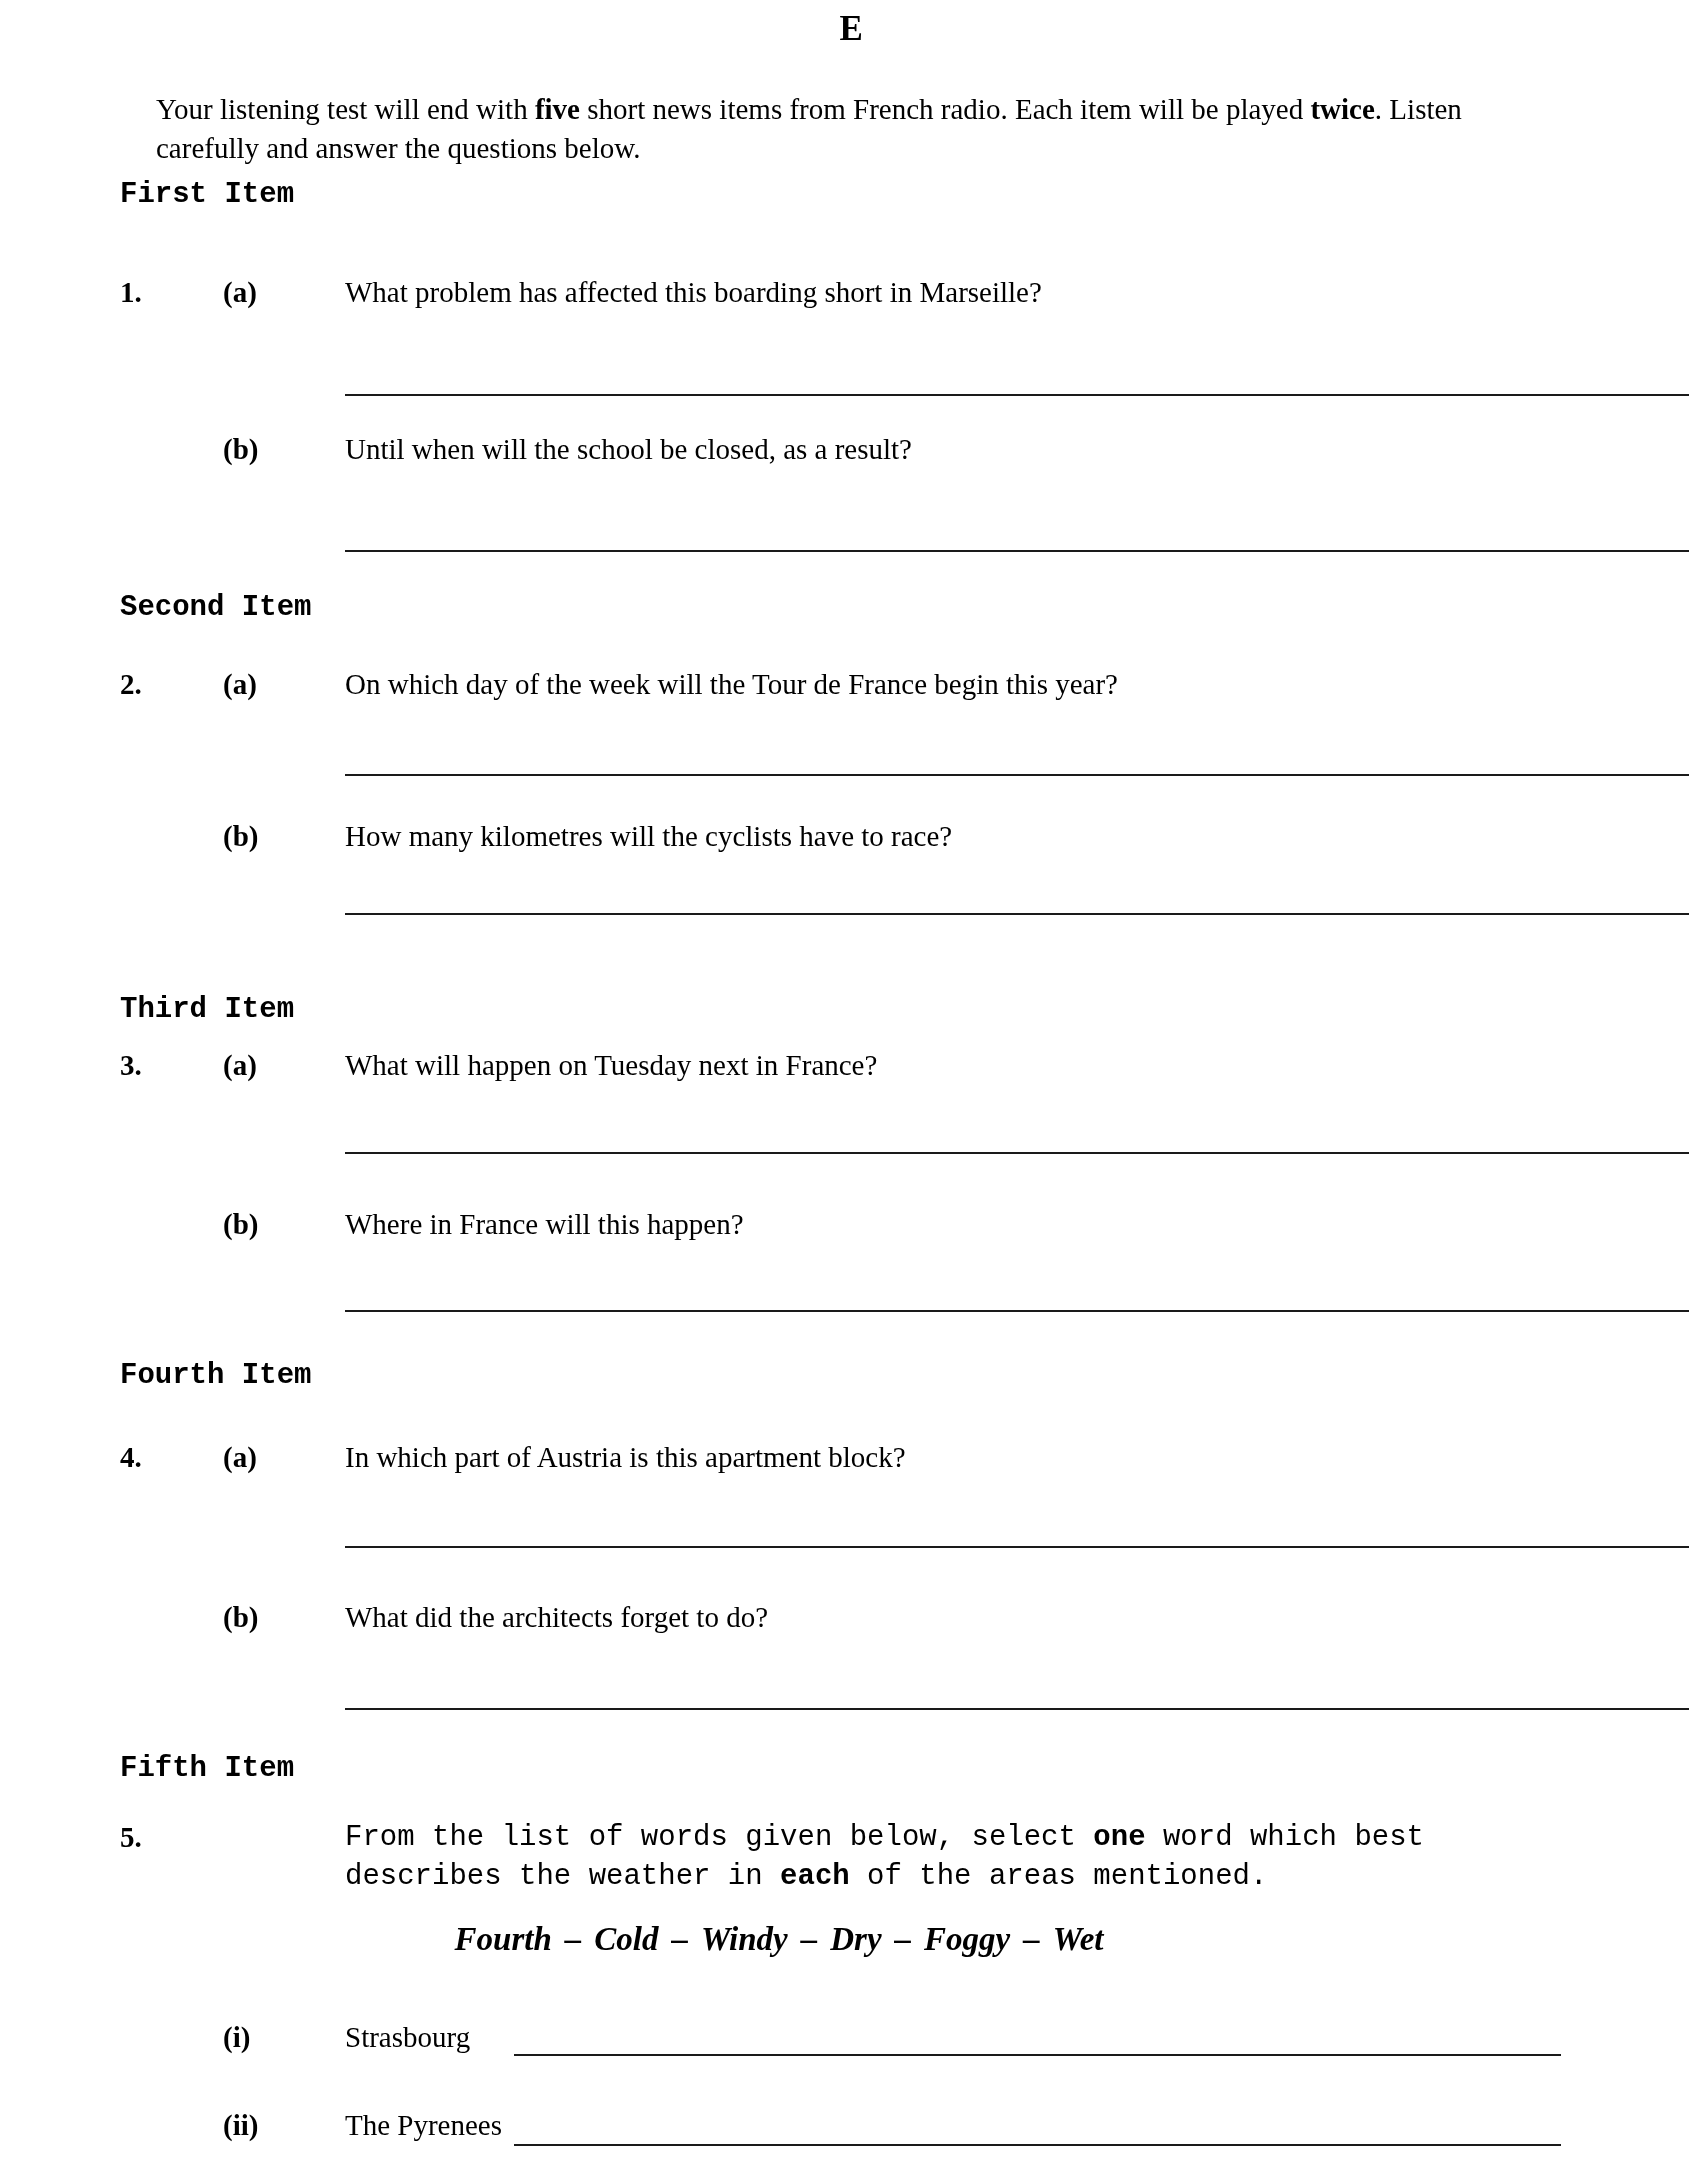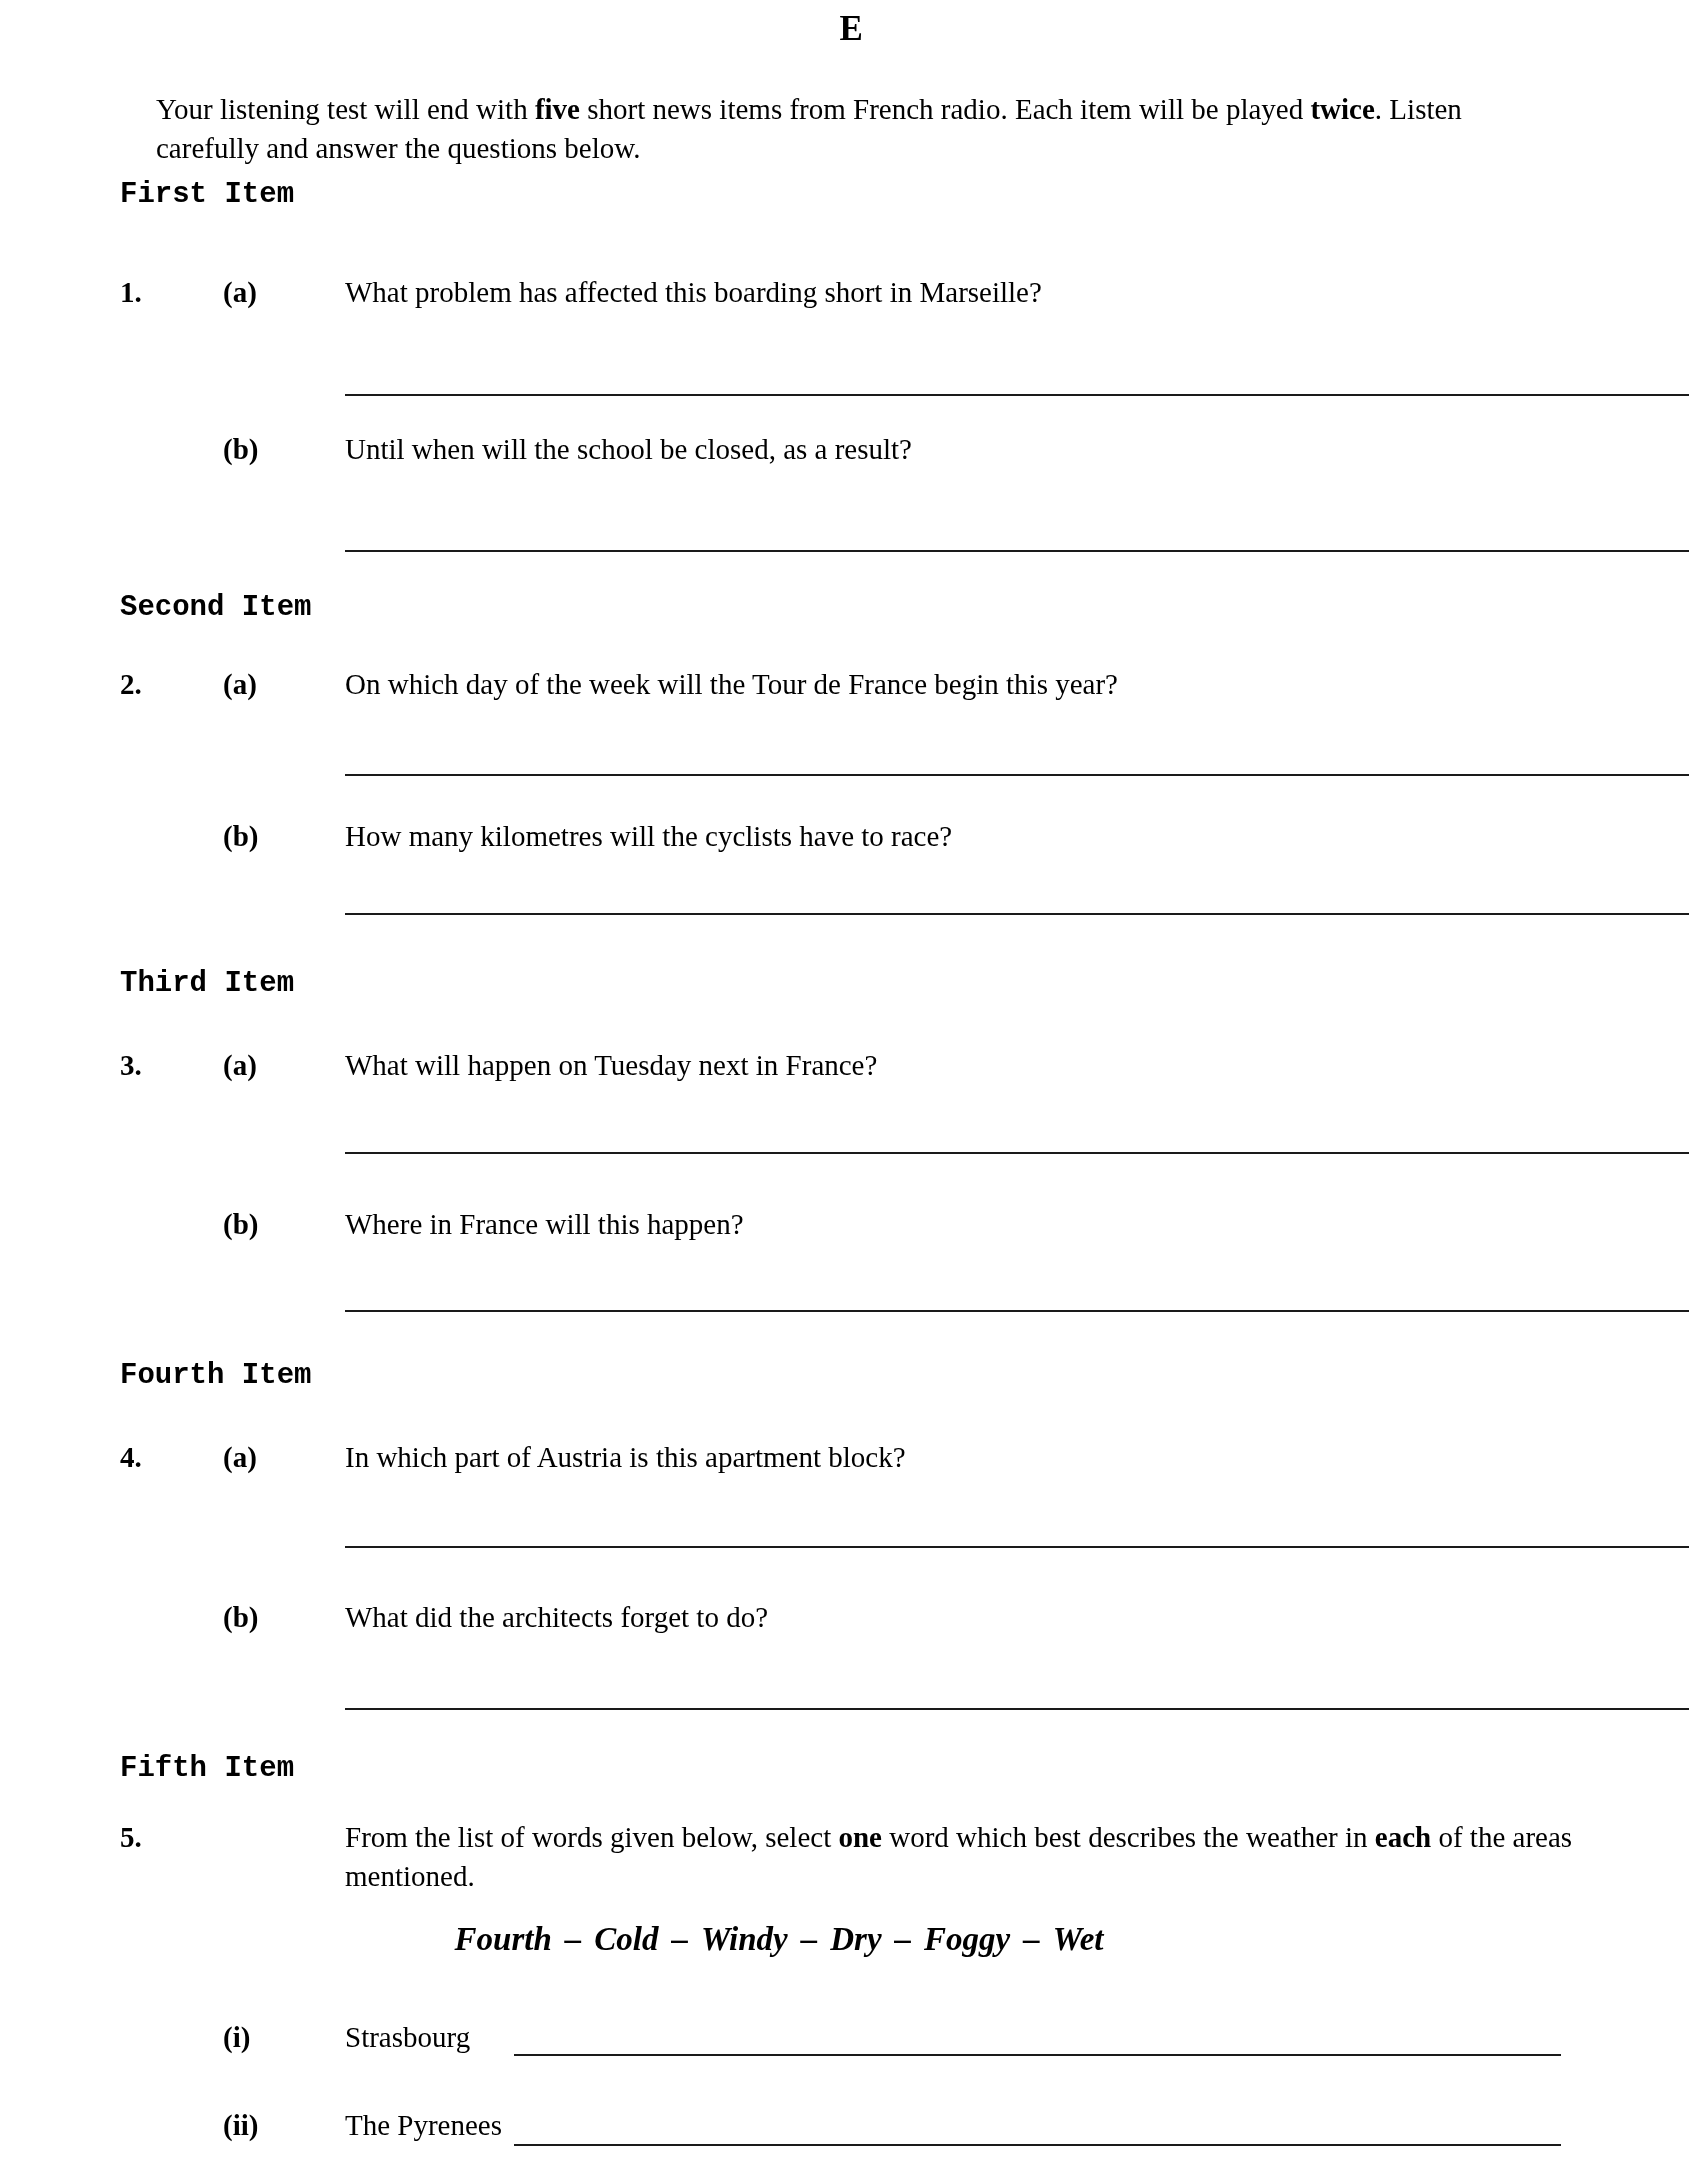--- a/index.html
+++ b/index.html
@@ -114,20 +114,21 @@
     width: 1463px;
     font-size: 29px;
     line-height: 39px;
   }
   .q5 .qnum { font-weight: bold; }
   .q5-body {
     position: absolute;
     left: 225px;
     top: 0;
     width: 1239px;
+    font-family: Liberation Mono, monospace;
   }
   .q5-body b { font-weight: bold; }
 
   .wordlist {
     position: absolute;
     left: 0;
     width: 1463px;
     text-align: center;
     font-size: 33px;
     font-weight: bold;
@@ -194,21 +195,21 @@
       <span class="qtext">On which day of the week will the Tour de France begin this year?</span>
     </div>
     <div class="answer-line wide" style="top:774px;"></div>
 
     <div class="qrow" style="top:818px;">
       <span class="qpart">(b)</span>
       <span class="qtext">How many kilometres will the cyclists have to race?</span>
     </div>
     <div class="answer-line wide" style="top:913px;"></div>
 
-    <div class="item-heading" style="top:967px;text-align:center;">Third Item</div>
+    <div class="item-heading" style="top:993px;text-align:center;">Third Item</div>
 
     <div class="qrow" style="top:1047px;">
       <span class="qnum">3.</span>
       <span class="qpart">(a)</span>
       <span class="qtext">What will happen on Tuesday next in France?</span>
     </div>
     <div class="answer-line wide" style="top:1152px;"></div>
 
     <div class="qrow" style="top:1206px;">
       <span class="qpart">(b)</span>

